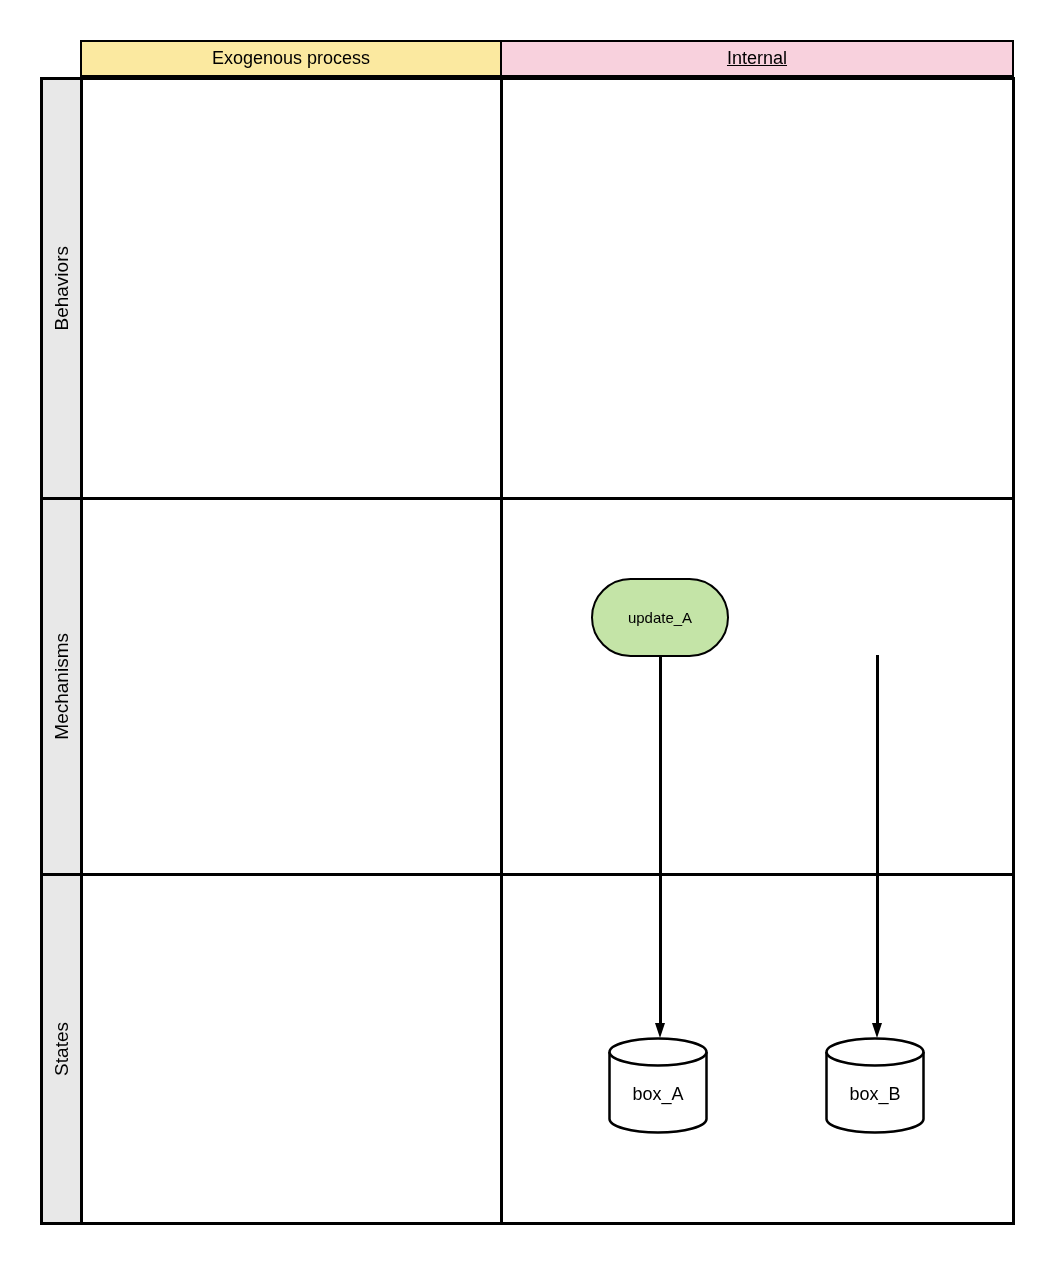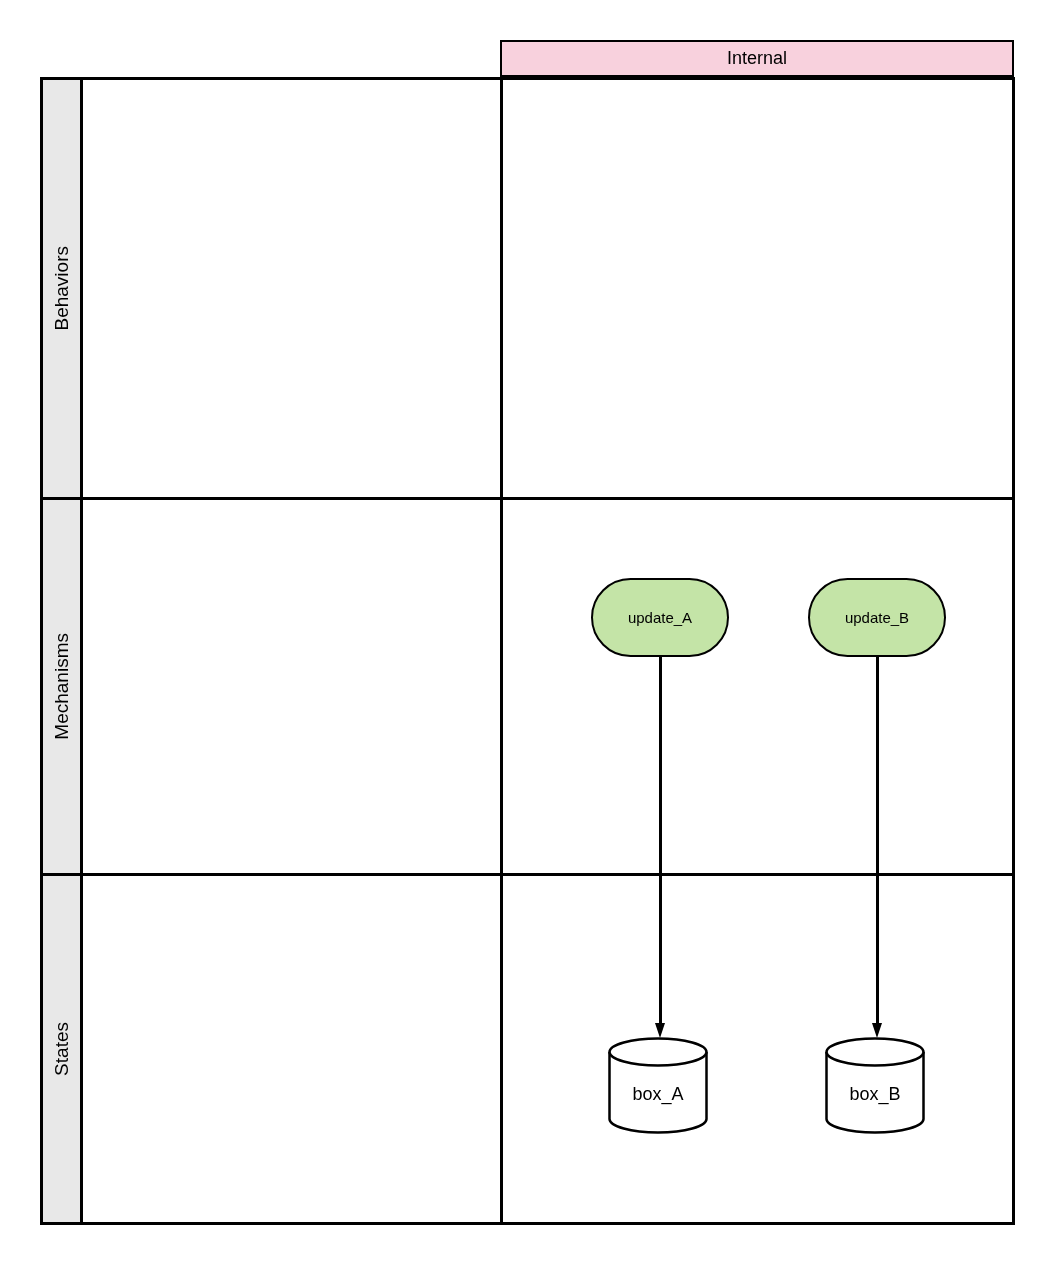--- a/index.html
+++ b/index.html
@@ -70,21 +70,24 @@
     font-family: "Liberation Sans", sans-serif;
     font-size: 18px;
     fill: #000000;
   }
 </style>
 </head>
 <body>
 
 <div class="canvas">
 
-  <div class="cell hdr hdr-pink" style="left:500px; top:40px; width:514px; height:37px;">
+  <div class="cell hdr hdr-yellow" style="left:80px; top:40px; width:422px; height:37px;">
+    <span>Exogenous process</span>
+  </div>
+  <div class="cell hdr hdr-pink" style="left:500px; top:40px; width:514px; height:37px;text-decoration:underline;">
     <span>Internal</span>
   </div>
 
   <div class="cell rowlabel" style="left:40px; top:77px; width:43px; height:423px;">
     <span class="vtext">Behaviors</span>
   </div>
   <div class="cell rowlabel" style="left:40px; top:497px; width:43px; height:379px;">
     <span class="vtext">Mechanisms</span>
   </div>
   <div class="cell rowlabel" style="left:40px; top:873px; width:43px; height:352px;">
@@ -100,23 +103,20 @@
 
   <div class="edge-line" style="left:658.5px; top:655px; height:370px;"></div>
   <div class="arrowhead" style="left:654.5px; top:1023px;"></div>
 
   <div class="edge-line" style="left:875.5px; top:655px; height:370px;"></div>
   <div class="arrowhead" style="left:871.5px; top:1023px;"></div>
 
   <div class="pill" style="left:591px; top:578px;">
     <span>update_A</span>
   </div>
-  <div class="pill" style="left:808px; top:578px;">
-    <span>update_B</span>
-  </div>
 
   <svg class="cyl" style="left:608px; top:1037px;" width="100" height="97" viewBox="0 0 100 97">
     <path d="M 1.5 15 L 1.5 82 A 48.5 13.5 0 0 0 98.5 82 L 98.5 15" fill="#ffffff" stroke="#000000" stroke-width="2.5"></path>
     <ellipse cx="50" cy="15" rx="48.5" ry="13.5" fill="#ffffff" stroke="#000000" stroke-width="2.5"></ellipse>
     <text x="50" y="63" text-anchor="middle">box_A</text>
   </svg>
 
   <svg class="cyl" style="left:825px; top:1037px;" width="100" height="97" viewBox="0 0 100 97">
     <path d="M 1.5 15 L 1.5 82 A 48.5 13.5 0 0 0 98.5 82 L 98.5 15" fill="#ffffff" stroke="#000000" stroke-width="2.5"></path>
     <ellipse cx="50" cy="15" rx="48.5" ry="13.5" fill="#ffffff" stroke="#000000" stroke-width="2.5"></ellipse>

